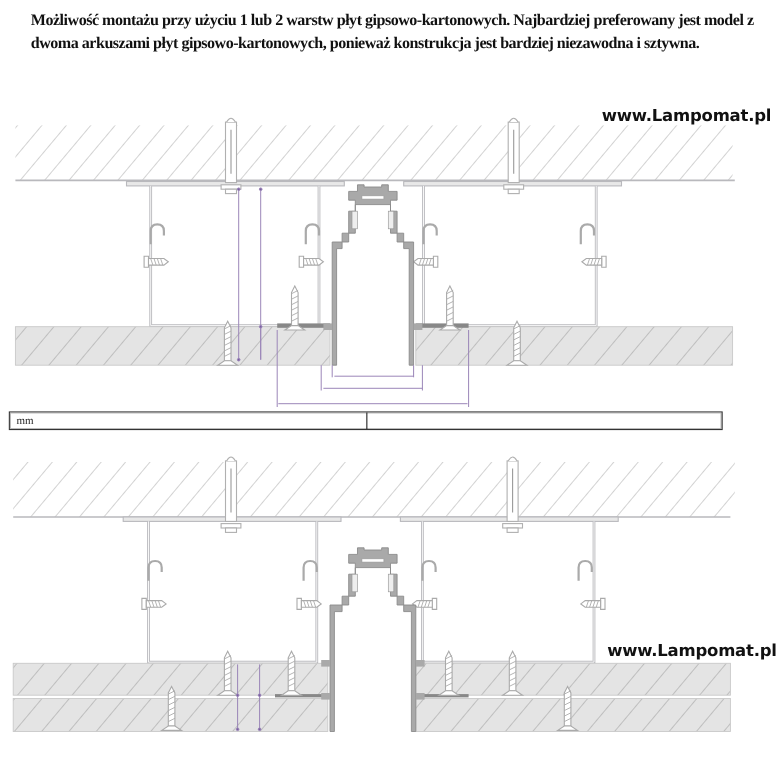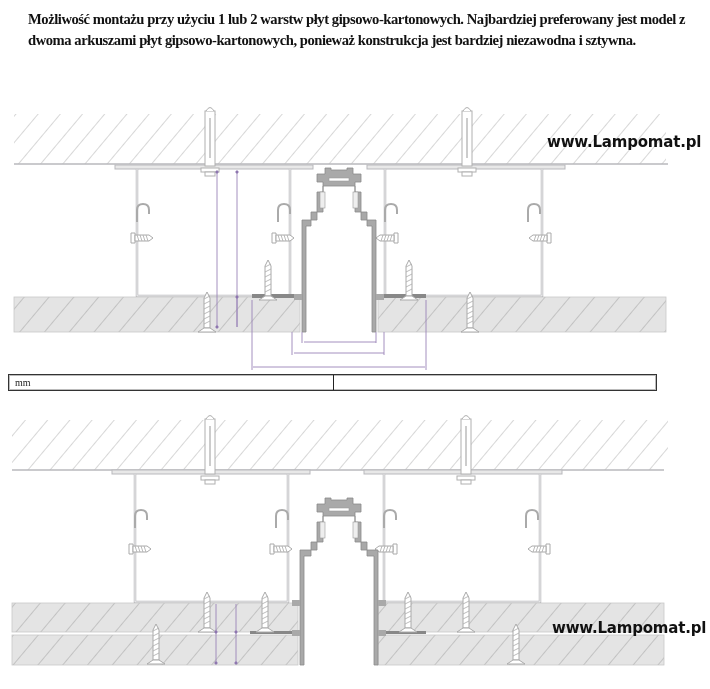--- a/index.html
+++ b/index.html
@@ -2,21 +2,21 @@
 <html><head>
 <meta charset="utf-8">
 <style>
   html, body { margin: 0; padding: 0; background: #ffffff; }
   body { width: 710px; height: 689px; position: relative; overflow: hidden;
          font-family: "Liberation Sans", "DejaVu Sans", sans-serif; }
   .intro { position: absolute; left: 28px; top: 9px; width: 670px;
            font-size: 14.6px; line-height: 21px; font-weight: bold; color: #111;
            font-family: Liberation Serif, serif; letter-spacing: -0.45px; }
   .wm { position: absolute; font-weight: bold; font-size: 15px; color: #111;
-        font-family: "DejaVu Sans", sans-serif; letter-spacing: -0.2px; margin-top: 37px; }
+        font-family: "DejaVu Sans", sans-serif; letter-spacing: -0.2px; }
   .wm.top { left: 547px; top: 96px; }
   .wm.bot { left: 552px; top: 582px; }
   svg.draw { position: absolute; left: 0; top: 0; }
   .unit-table { position: absolute; left: 8px; top: 374px; width: 647px; height: 15px;
                 border: 1px solid #333; box-shadow: inset 0 0 0 1px #bbb; display: flex; flex-direction: column; }
   .unit-table .c1 { width: 325px; border-right: 1px solid #222;
                     font-family: "Liberation Serif", serif; font-size: 10px; line-height: 15px;
                     padding-left: 6px; box-sizing: border-box; color: #222; }
   .unit-table .c2 { flex: 1; }
 </style>

